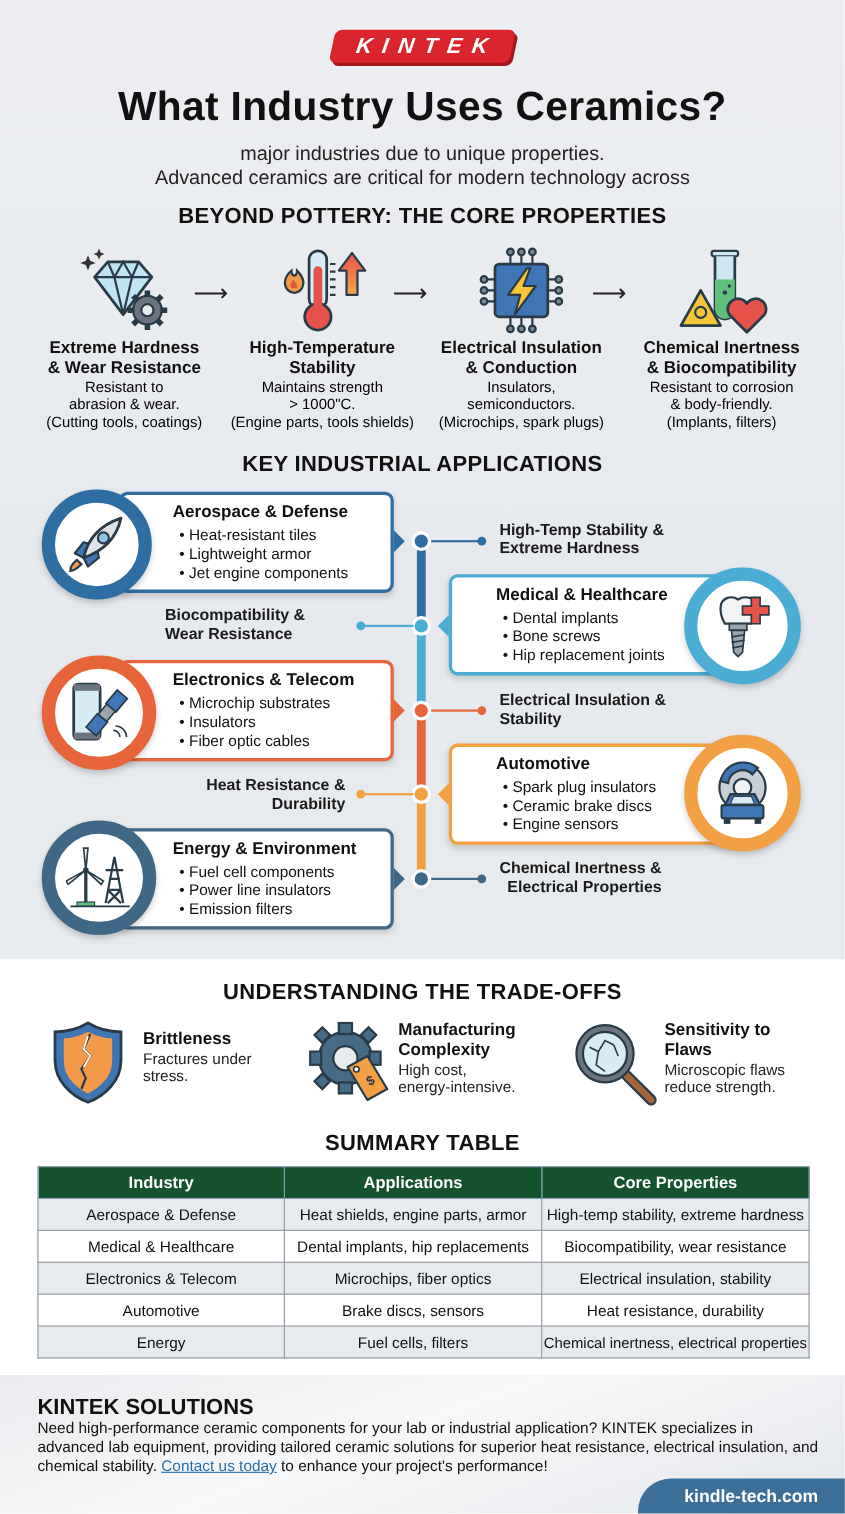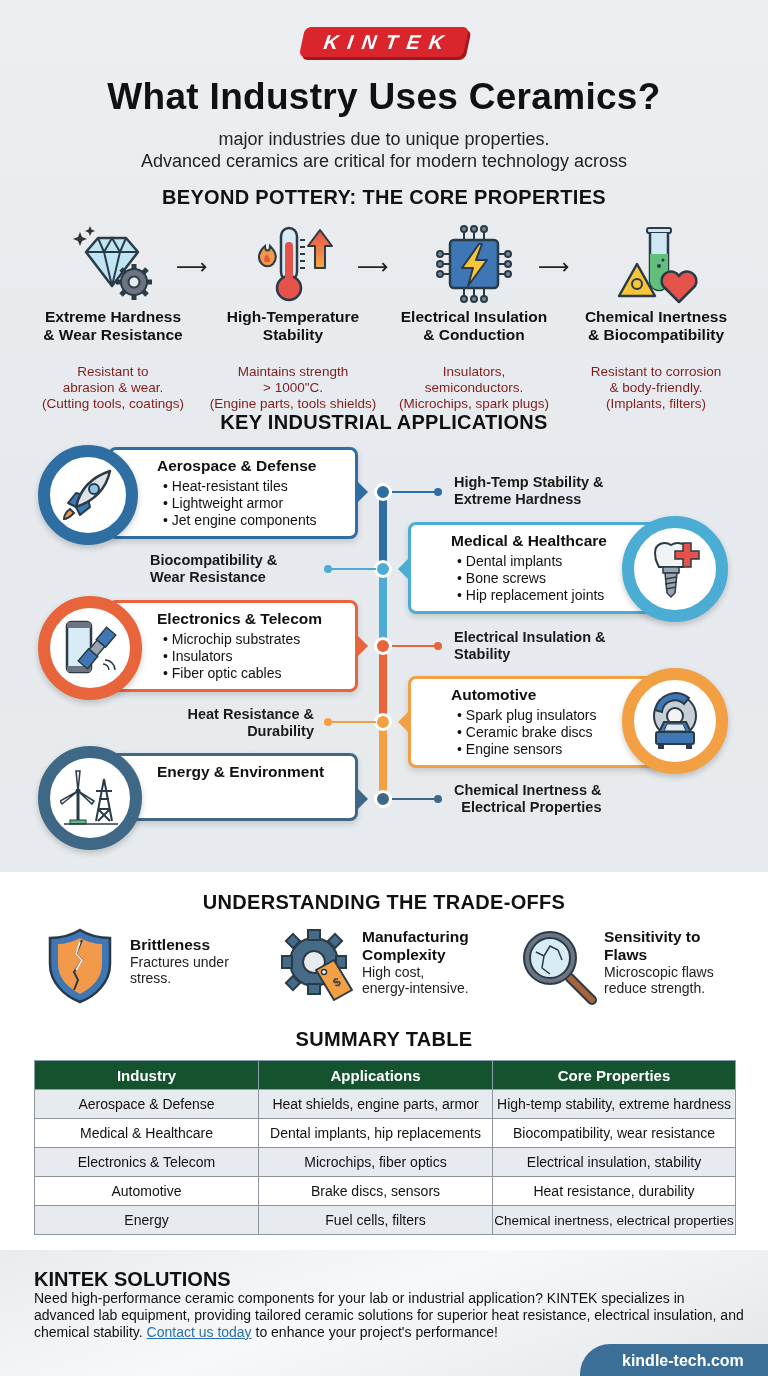--- a/index.html
+++ b/index.html
@@ -39,21 +39,21 @@
   .sec-head {
     left: 0; width: 768px; font-size: 20px; font-weight: bold; letter-spacing: 0.3px;
   }
 
   
   .prop {
     position: absolute; top: 222px; width: 180px; text-align: center;
   }
   .prop .icon { height: 84px; display: flex; justify-content: center; align-items: center; }
   .prop .ptitle { font-weight: bold; font-size: 15.5px; line-height: 18px; margin-top: 2px; }
-  .prop .pdesc { font-size: 13.5px; line-height: 16px; color: #7f1d1d; margin-top: 20px; }
+  .prop .pdesc { font-size: 13.5px; line-height: 16px; color: #000000; }
   .arrow { position: absolute; top: 254px; font-size: 22px; color: #222; }
 
   
   .tl-line { position: absolute; width: 8px; left: 379px; }
   .node {
     position: absolute; width: 18px; height: 18px; border-radius: 50%;
     border: 3px solid #fff; left: 374px;
   }
   .hline { position: absolute; height: 2px; }
   .dot { position: absolute; width: 8px; height: 8px; border-radius: 50%; }
@@ -391,23 +391,28 @@
   </svg>
 </div>
 <div class="node" style="top:713px; background:#f2a043;"></div>
 <div class="hline" style="left:328px; top:721px; width:48px; background:#f2a043;"></div>
 <div class="dot" style="left:324px; top:718px; background:#f2a043;"></div>
 <div class="tl-label" style="left:150px; top:706px; width:164px; text-align:right;">
     <div>Heat Resistance &amp;</div>
     <div>Durability</div>
   </div>
 
-<div class="card" style="left:108px; top:753px; width:250px; height:68px; border-color:#3f6887;">
+<div class="card" style="left:108px; top:753px; width:250px; height:92px; border-color:#3f6887;">
   <div style="padding:7px 0 0 46px;">
     <div class="ctitle">Energy &amp; Environment</div>
+    <ul>
+      <li>Fuel cell components</li>
+      <li>Power line insulators</li>
+      <li>Emission filters</li>
+    </ul>
   </div>
 </div>
 <div class="pointer" style="left:358px; top:789px; border-left:10px solid #3f6887;"></div>
 <div class="circle" style="left:38px; top:746px; width:104px; height:104px; border-color:#3f6887;">
   <svg width="60" height="58" viewBox="0 0 60 58">
     <line x1="18" y1="22" x2="18" y2="52" stroke="#2a3b48" stroke-width="3"></line>
     <path d="M18 22 L16 2 L20 2z" fill="#f1f3f5" stroke="#2a3b48" stroke-width="1.5"></path>
     <path d="M18 22 L0 32 L2 35z" fill="#f1f3f5" stroke="#2a3b48" stroke-width="1.5"></path>
     <path d="M18 22 L34 32 L32 35z" fill="#f1f3f5" stroke="#2a3b48" stroke-width="1.5"></path>
     <circle cx="18" cy="22" r="2.5" fill="#2a3b48"></circle>

